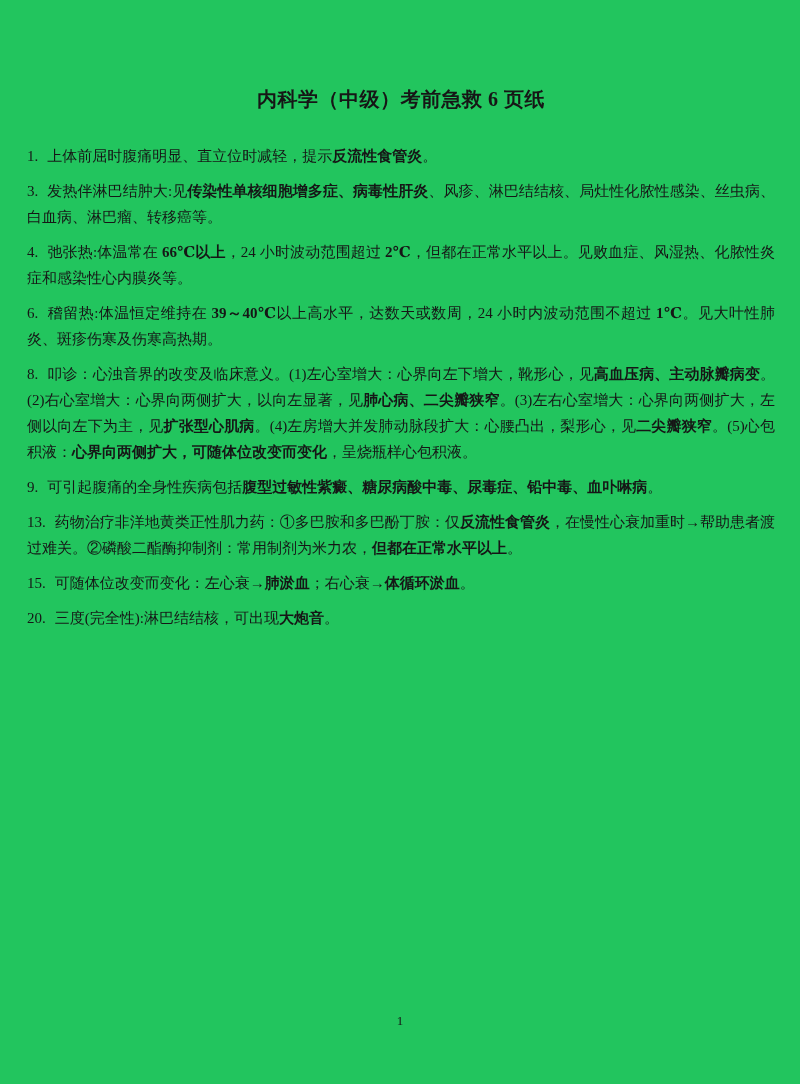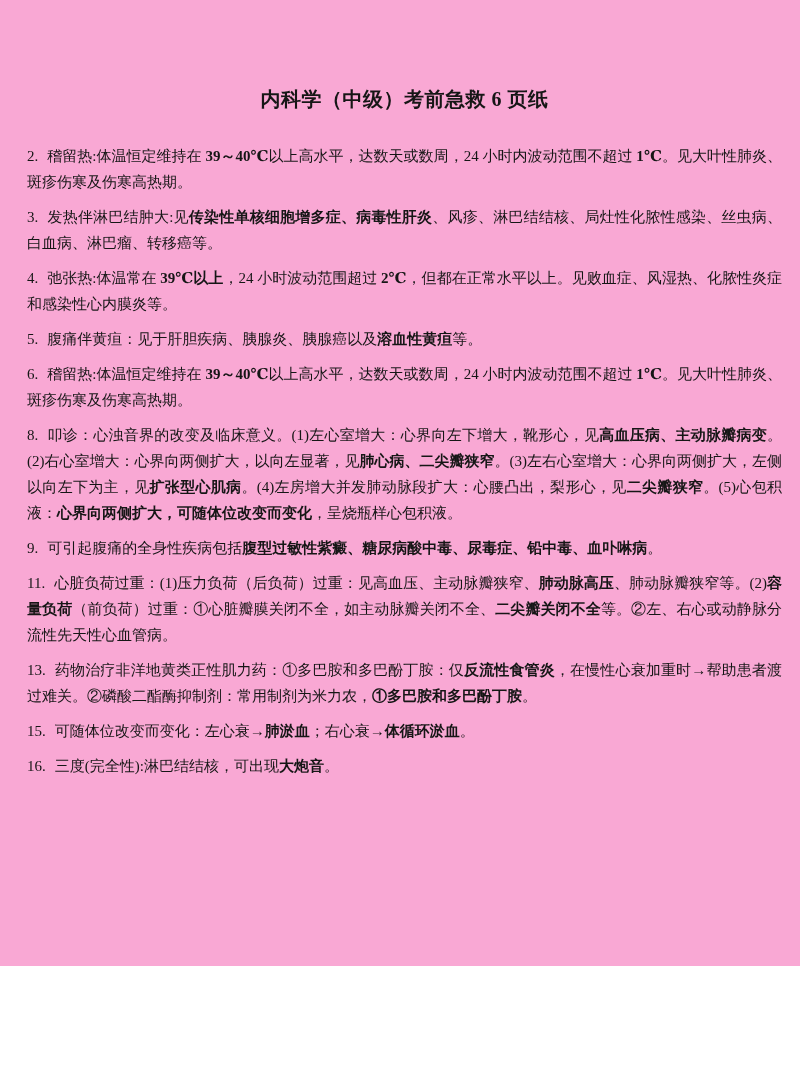--- a/index.html
+++ b/index.html
@@ -4,26 +4,26 @@
 <style>
   * { box-sizing: border-box; }
   html, body {
     margin: 0;
     padding: 0;
     background: #ffffff;
   }
   .page {
     position: relative;
     width: 800px;
-    height: 966px;
+    height: 1084px;
     margin: 0 auto;
-    background: #f9a8d4;
+    background: #22c55e;
     color: #161616;
     font-family: "Liberation Serif", "DejaVu Serif", serif;
-    padding: 86px 18px 0 27px;
+    padding: 86px 25px 0 27px;
     overflow: hidden;
   }
   .doc-title {
     margin: 0 0 30px 0;
     text-align: center;
     font-size: 20px;
     line-height: 27px;
     font-weight: 700;
     letter-spacing: 0.5px;
   }
@@ -57,27 +57,25 @@
     color: #161616;
   }
 </style>
 </head>
 <body>
 
 <div class="page">
   <h1 class="doc-title">内科学（中级）考前急救 6 页纸</h1>
 
   <div class="item-list">
-      <p class="item"><span class="num">2.</span><span class="seg-normal">稽留热:体温恒定维持在 </span><span class="seg-bold">39～40℃</span><span class="seg-normal">以上高水平，达数天或数周，24 小时内波动范围不超过 </span><span class="seg-bold">1℃</span><span class="seg-normal">。见大叶性肺炎、斑疹伤寒及伤寒高热期。</span></p>
+      <p class="item"><span class="num">1.</span><span class="seg-normal">上体前屈时腹痛明显、直立位时减轻，提示</span><span class="seg-bold">反流性食管炎</span><span class="seg-normal">。</span></p>
       <p class="item"><span class="num">3.</span><span class="seg-normal">发热伴淋巴结肿大:见</span><span class="seg-bold">传染性单核细胞增多症、病毒性肝炎</span><span class="seg-normal">、风疹、淋巴结结核、局灶性化脓性感染、丝虫病、白血病、淋巴瘤、转移癌等。</span></p>
-      <p class="item"><span class="num">4.</span><span class="seg-normal">弛张热:体温常在 </span><span class="seg-bold">39℃以上</span><span class="seg-normal">，24 小时波动范围超过 </span><span class="seg-bold">2℃</span><span class="seg-normal">，但都在正常水平以上。见败血症、风湿热、化脓性炎症和感染性心内膜炎等。</span></p>
-      <p class="item"><span class="num">5.</span><span class="seg-normal">腹痛伴黄疸：见于肝胆疾病、胰腺炎、胰腺癌以及</span><span class="seg-bold">溶血性黄疸</span><span class="seg-normal">等。</span></p>
+      <p class="item"><span class="num">4.</span><span class="seg-normal">弛张热:体温常在 </span><span class="seg-bold">66℃以上</span><span class="seg-normal">，24 小时波动范围超过 </span><span class="seg-bold">2℃</span><span class="seg-normal">，但都在正常水平以上。见败血症、风湿热、化脓性炎症和感染性心内膜炎等。</span></p>
       <p class="item"><span class="num">6.</span><span class="seg-normal">稽留热:体温恒定维持在 </span><span class="seg-bold">39～40℃</span><span class="seg-normal">以上高水平，达数天或数周，24 小时内波动范围不超过 </span><span class="seg-bold">1℃</span><span class="seg-normal">。见大叶性肺炎、斑疹伤寒及伤寒高热期。</span></p>
       <p class="item"><span class="num">8.</span><span class="seg-normal">叩诊：心浊音界的改变及临床意义。(1)左心室增大：心界向左下增大，靴形心，见</span><span class="seg-bold">高血压病、主动脉瓣病变</span><span class="seg-normal">。(2)右心室增大：心界向两侧扩大，以向左显著，见</span><span class="seg-bold">肺心病、二尖瓣狭窄</span><span class="seg-normal">。(3)左右心室增大：心界向两侧扩大，左侧以向左下为主，见</span><span class="seg-bold">扩张型心肌病</span><span class="seg-normal">。(4)左房增大并发肺动脉段扩大：心腰凸出，梨形心，见</span><span class="seg-bold">二尖瓣狭窄</span><span class="seg-normal">。(5)心包积液：</span><span class="seg-bold">心界向两侧扩大，可随体位改变而变化</span><span class="seg-normal">，呈烧瓶样心包积液。</span></p>
       <p class="item"><span class="num">9.</span><span class="seg-normal">可引起腹痛的全身性疾病包括</span><span class="seg-bold">腹型过敏性紫癜、糖尿病酸中毒、尿毒症、铅中毒、血卟啉病</span><span class="seg-normal">。</span></p>
-      <p class="item"><span class="num">11.</span><span class="seg-normal">心脏负荷过重：(1)压力负荷（后负荷）过重：见高血压、主动脉瓣狭窄、</span><span class="seg-bold">肺动脉高压</span><span class="seg-normal">、肺动脉瓣狭窄等。(2)</span><span class="seg-bold">容量负荷</span><span class="seg-normal">（前负荷）过重：①心脏瓣膜关闭不全，如主动脉瓣关闭不全、</span><span class="seg-bold">二尖瓣关闭不全</span><span class="seg-normal">等。②左、右心或动静脉分流性先天性心血管病。</span></p>
-      <p class="item"><span class="num">13.</span><span class="seg-normal">药物治疗非洋地黄类正性肌力药：①多巴胺和多巴酚丁胺：仅</span><span class="seg-bold">反流性食管炎</span><span class="seg-normal">，在慢性心衰加重时→帮助患者渡过难关。②磷酸二酯酶抑制剂：常用制剂为米力农，</span><span class="seg-bold">①多巴胺和多巴酚丁胺</span><span class="seg-normal">。</span></p>
+      <p class="item"><span class="num">13.</span><span class="seg-normal">药物治疗非洋地黄类正性肌力药：①多巴胺和多巴酚丁胺：仅</span><span class="seg-bold">反流性食管炎</span><span class="seg-normal">，在慢性心衰加重时→帮助患者渡过难关。②磷酸二酯酶抑制剂：常用制剂为米力农，</span><span class="seg-bold">但都在正常水平以上</span><span class="seg-normal">。</span></p>
       <p class="item"><span class="num">15.</span><span class="seg-normal">可随体位改变而变化：左心衰</span><span class="seg-bold">→肺淤血</span><span class="seg-normal">；右心衰</span><span class="seg-bold">→体循环淤血</span><span class="seg-normal">。</span></p>
-      <p class="item"><span class="num">16.</span><span class="seg-normal">三度(完全性):淋巴结结核，可出现</span><span class="seg-bold">大炮音</span><span class="seg-normal">。</span></p>
+      <p class="item"><span class="num">20.</span><span class="seg-normal">三度(完全性):淋巴结结核，可出现</span><span class="seg-bold">大炮音</span><span class="seg-normal">。</span></p>
     </div>
 
   <div class="pagenum">1</div>
 </div>
 
 </body></html>

